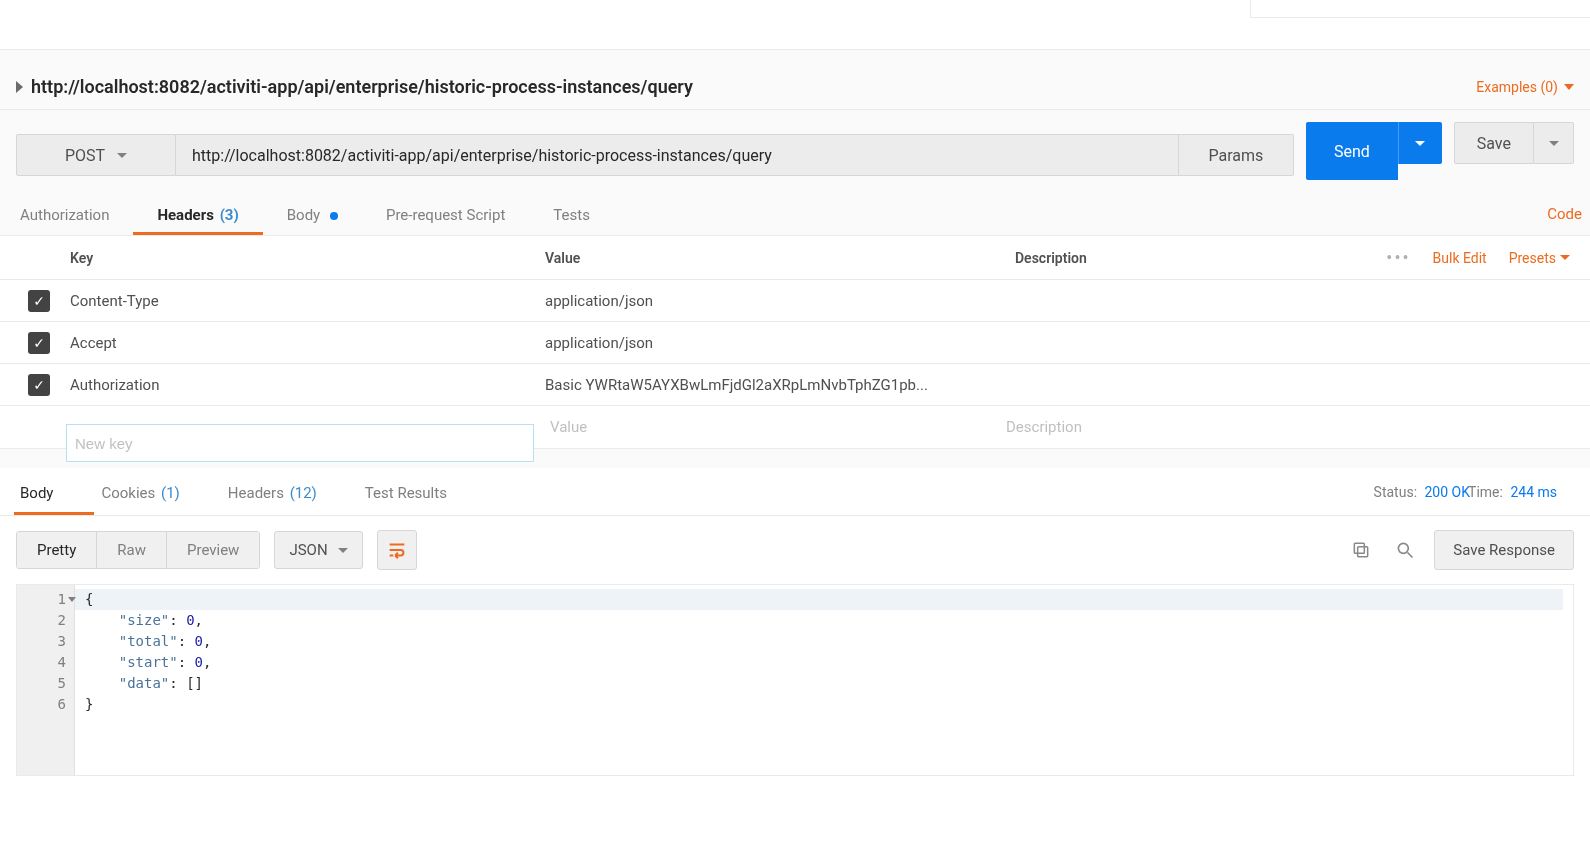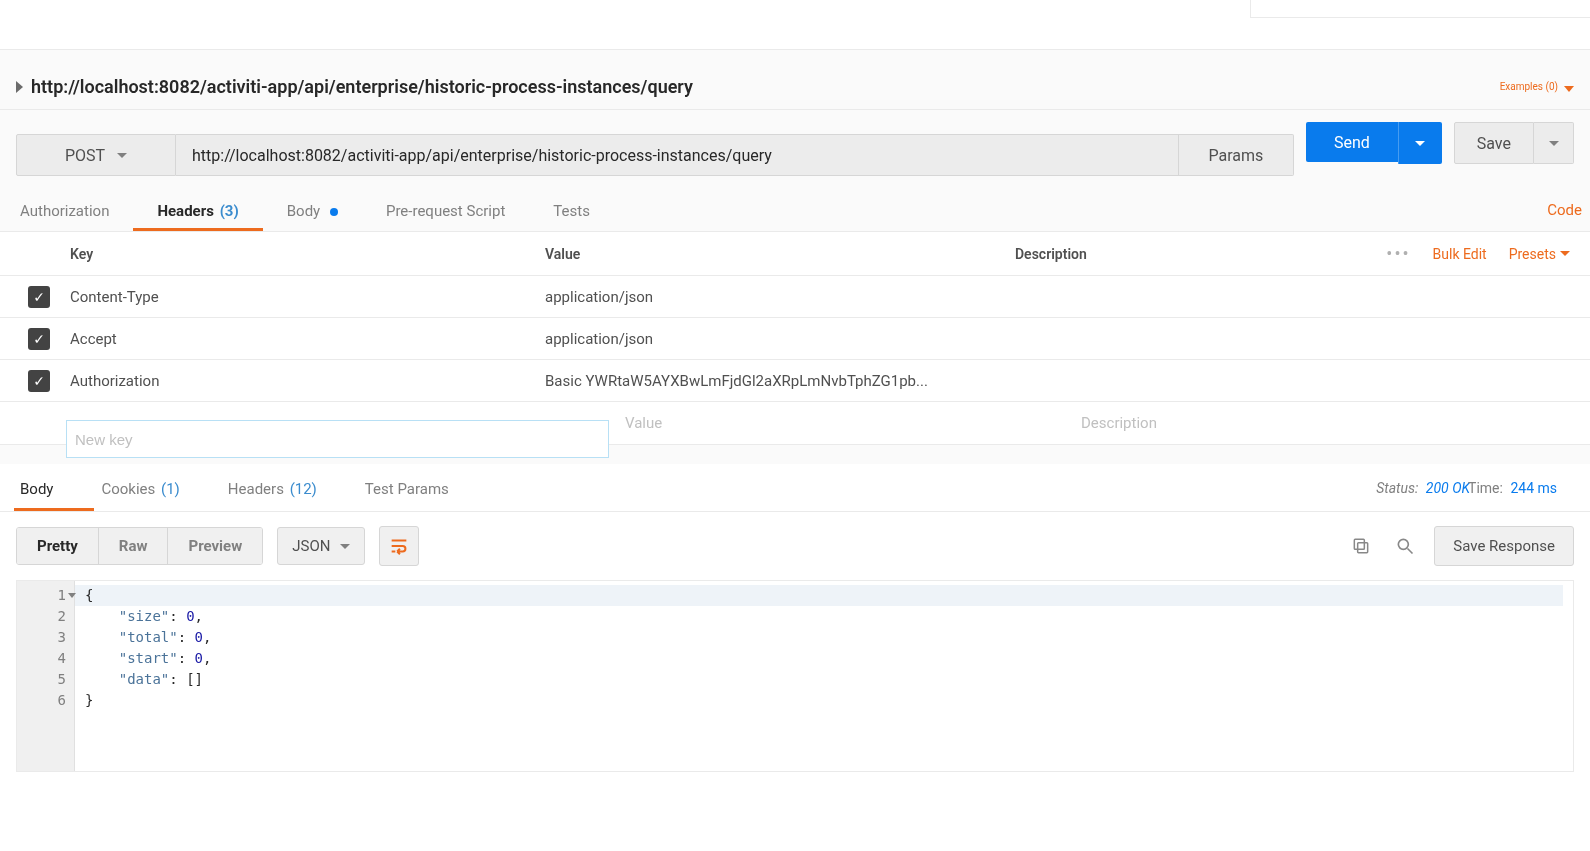--- a/index.html
+++ b/index.html
@@ -6,30 +6,30 @@
 body { font-family: -apple-system, BlinkMacSystemFont, "Segoe UI", Roboto, Arial, sans-serif; font-size: 14px; color: #505050; background: #fff; }
 .container { width: 1590px; margin: 0 auto; }
 
 .top-spacer { height: 50px; border-bottom: 1px solid #eaeaea; position: relative; }
 .top-panel { position: absolute; right: 0; top: 0; width: 340px; height: 18px; border-left: 1px solid #eaeaea; border-bottom: 1px solid #eaeaea; }
 
 .title-bar { padding: 26px 16px 12px 16px; display: flex; align-items: center; justify-content: space-between; border-bottom: 1px solid #eaeaea; background: #fafafa; }
 .title-left { display: flex; align-items: center; gap: 8px; }
 .triangle-right { width: 0; height: 0; border-top: 6px solid transparent; border-bottom: 6px solid transparent; border-left: 7px solid #6b6b6b; }
 .title-text { font-size: 18px; font-weight: 600; color: #282828; }
-.examples-link { color: #ed6b1e; font-size: 10px; display: flex; align-items: flex-end; gap: 6px; cursor: pointer; margin-left: 6px; }
+.examples-link { color: #ed6b1e; font-size: 14px; display: flex; align-items: center; gap: 6px; cursor: pointer; margin-left: 6px; }
 .triangle-down-orange { width: 0; height: 0; border-left: 5px solid transparent; border-right: 5px solid transparent; border-top: 6px solid #ed6b1e; }
 
 .url-bar { padding: 12px 16px; display: flex; gap: 12px; background: #fafafa; }
 .method-select { width: 160px; height: 42px; background: #ececec; border: 1px solid #d6d6d6; display: flex; align-items: center; justify-content: center; gap: 12px; font-size: 16px; color: #505050; cursor: pointer; border-radius: 2px 0 0 2px; }
 .chevron-down-grey { width: 0; height: 0; border-left: 5px solid transparent; border-right: 5px solid transparent; border-top: 5px solid #808080; display: inline-block; }
 .url-input { flex: 1; height: 42px; background: #ececec; border: 1px solid #d6d6d6; border-left: none; padding: 0 16px; font-size: 16px; color: #282828; display: flex; align-items: center; }
 .params-btn { width: 115px; height: 42px; background: #ececec; border: 1px solid #d6d6d6; border-left: none; display: flex; align-items: center; justify-content: center; font-size: 16px; color: #505050; cursor: pointer; border-radius: 0 2px 2px 0; }
 .send-group { display: flex; }
-.send-btn { height: 40px; padding: 0 28px; background: #097bed; color: #fff; font-size: 16px; display: flex; align-items: center; border-radius: 2px 0 0 2px; cursor: pointer; }
+.send-btn { height: 58px; padding: 0 28px; background: #097bed; color: #fff; font-size: 16px; display: flex; align-items: center; border-radius: 2px 0 0 2px; cursor: pointer; }
 .send-dd { width: 44px; height: 42px; background: #097bed; border-left: 1px solid rgba(255,255,255,0.25); display: flex; align-items: center; justify-content: center; border-radius: 0 2px 2px 0; cursor: pointer; }
 .chevron-down-white { width: 0; height: 0; border-left: 5px solid transparent; border-right: 5px solid transparent; border-top: 5px solid #fff; }
 .save-group { display: flex; }
 .save-btn { height: 42px; padding: 0 22px; background: #ececec; border: 1px solid #d6d6d6; display: flex; align-items: center; font-size: 16px; color: #505050; border-radius: 2px 0 0 2px; cursor: pointer; }
 .save-dd { width: 40px; height: 42px; background: #ececec; border: 1px solid #d6d6d6; border-left: none; display: flex; align-items: center; justify-content: center; border-radius: 0 2px 2px 0; cursor: pointer; }
 
 .req-tabs { display: flex; align-items: center; padding: 0 20px; background: #fafafa; position: relative; height: 44px; border-bottom: 1px solid #eaeaea; }
 .req-tab { padding: 12px 24px 10px 24px; font-size: 15px; color: #808080; cursor: pointer; position: relative; }
 .req-tab.active { color: #282828; font-weight: bold; }
 .req-tab.active::after { content: ''; position: absolute; bottom: -1px; left: 0; right: 0; height: 3px; background: #ed6b1e; }
@@ -49,40 +49,40 @@
 
 .ht-row { display: flex; height: 42px; align-items: center; border-bottom: 1px solid #eaeaea; padding: 0 0 0 28px; }
 .ht-check { width: 42px; display: flex; align-items: center; }
 .checkbox { width: 22px; height: 22px; background: #434343; border-radius: 3px; display: flex; align-items: center; justify-content: center; }
 .checkmark { color: #fff; font-size: 14px; line-height: 1; }
 .ht-key-cell { width: 475px; font-size: 15px; color: #505050; }
 .ht-value-cell { width: 470px; font-size: 15px; color: #505050; }
 .ht-desc-cell { flex: 1; }
 
 .ht-new-row { display: flex; height: 42px; align-items: center; padding: 0 0 0 66px; }
-.new-key-input { width: 543px; height: 32px; border: 1px solid #b8e0f5; background: #fff; padding: 18px 8px; font-size: 15px; color: #282828; outline: none; margin-top: 32px; }
+.new-key-input { width: 468px; height: 32px; border: 1px solid #b8e0f5; background: #fff; padding: 18px 8px; font-size: 15px; color: #282828; outline: none; margin-top: 32px; }
 .new-key-input::placeholder { color: #c0c0c0; }
 .new-val-ph, .new-desc-ph { font-size: 15px; color: #c0c0c0; }
 .new-val-ph { width: 470px; padding-left: 16px; }
 .new-desc-ph { flex: 1; padding-left: 2px; }
 
 .gap-section { height: 20px; background: #fafafa; border-top: 1px solid #eaeaea; }
 
 .resp-tabs { display: flex; align-items: center; padding: 0 20px; background: #fff; position: relative; height: 48px; border-bottom: 1px solid #eaeaea; }
 .resp-tab { padding: 14px 24px 12px 24px; font-size: 15px; color: #808080; cursor: pointer; position: relative; }
 .resp-tab.active { color: #282828; }
 .resp-tab.active::after { content: ''; position: absolute; bottom: -1px; left: -6px; right: 0; width: 80px; height: 3px; background: #ed6b1e; }
-.resp-status { position: absolute; right: 120px; font-size: 14px; font-style: italic; }
+.resp-status { position: absolute; right: 120px; font-size: 14px; }
 .resp-time { position: absolute; right: 33px; font-size: 14px; }
 .label-grey { color: #808080; }
 .value-blue { color: #097bed; margin-left: 4px; }
 
 .resp-toolbar { display: flex; align-items: center; padding: 14px 16px; gap: 14px; }
 .view-toggle { display: flex; border: 1px solid #d6d6d6; border-radius: 3px; overflow: hidden; }
-.view-btn { padding: 9px 20px; font-size: 15px; color: #808080; cursor: pointer; background: #f0f0f0; font-weight: bold; }
+.view-btn { padding: 9px 20px; font-size: 15px; color: #808080; cursor: pointer; background: #f0f0f0; }
 .view-btn.active { color: #282828; }
 .view-btn + .view-btn { border-left: 1px solid #d6d6d6; }
 .lang-select { padding: 9px 14px; background: #f0f0f0; border: 1px solid #d6d6d6; border-radius: 3px; display: flex; align-items: center; gap: 10px; font-size: 15px; color: #505050; cursor: pointer; }
 .wrap-btn { width: 40px; height: 40px; background: #f0f0f0; border: 1px solid #d6d6d6; border-radius: 3px; display: flex; align-items: center; justify-content: center; cursor: pointer; }
 .toolbar-spacer { flex: 1; }
 .icon-btn { width: 30px; height: 30px; display: flex; align-items: center; justify-content: center; cursor: pointer; color: #808080; font-size: 20px; }
 .save-resp-btn { padding: 10px 18px; background: #f0f0f0; border: 1px solid #d6d6d6; border-radius: 3px; font-size: 15px; color: #505050; cursor: pointer; }
 
 .code-area { display: flex; border: 1px solid #eaeaea; margin: 0 16px 16px 16px; font-family: Menlo, Consolas, monospace; font-size: 14px; background: #fff; }
 .gutter { width: 58px; background: #f0f0f0; text-align: right; padding: 4px 8px 60px 0; color: #808080; border-right: 1px solid #e0e0e0; line-height: 21px; }
@@ -224,21 +224,21 @@
   <div class="resp-tabs">
     <div class="resp-tab active" style="padding-left:0;"><span>Body</span></div>
     <div class="resp-tab">
       <span>Cookies</span>
       <span class="count-badge">(1)</span>
     </div>
     <div class="resp-tab">
       <span>Headers</span>
       <span class="count-badge">(12)</span>
     </div>
-    <div class="resp-tab"><span>Test Params</span></div>
+    <div class="resp-tab"><span>Test Results</span></div>
     <div class="resp-status">
       <span class="label-grey">Status:</span>
       <span class="value-blue">200 OK</span>
     </div>
     <div class="resp-time">
       <span class="label-grey">Time:</span>
       <span class="value-blue">244 ms</span>
     </div>
   </div>
 

